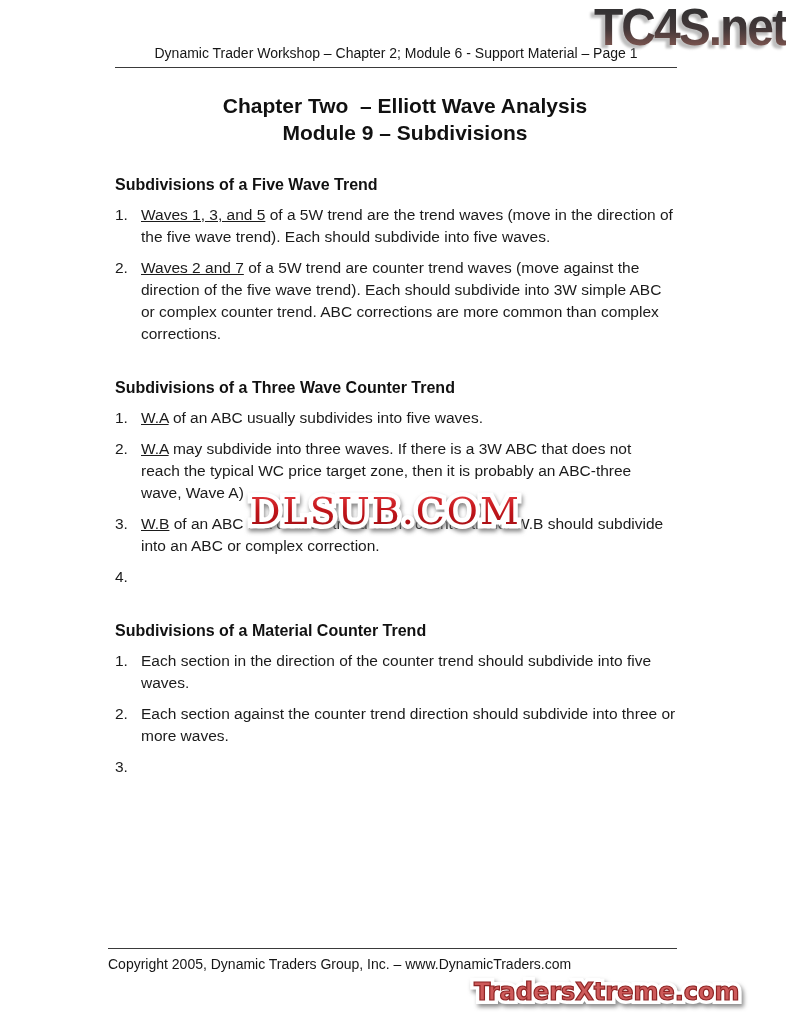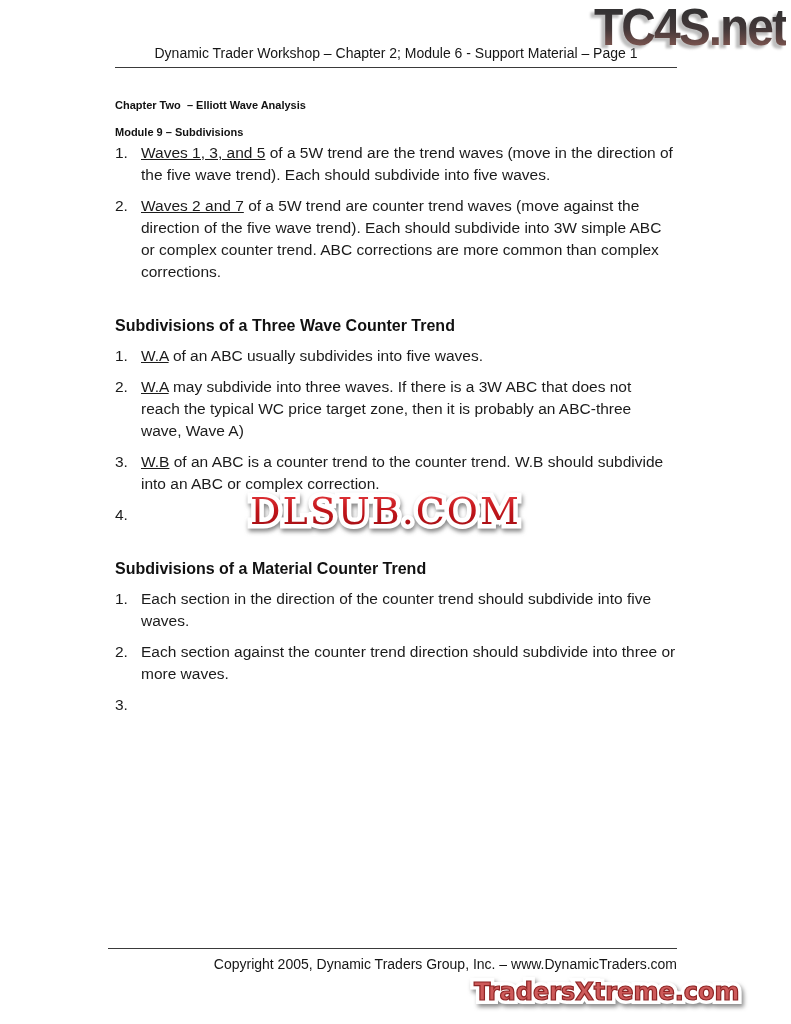--- a/index.html
+++ b/index.html
@@ -30,24 +30,25 @@
 
   
   .content {
     position: absolute;
     top: 96px;
     left: 115px;
     width: 580px;
   }
   .doc-title {
     margin: 0;
-    font-size: 11px;
+    font-size: 21px;
     font-weight: bold;
     line-height: 19px;
     color: #111111;
+    text-align: center;
   }
   .module-title { margin-top: 8px; }
   .section-heading {
     margin: 33px 0 10px 0;
     font-size: 16px;
     font-weight: bold;
     line-height: 19px;
     color: #111111;
   }
   .item {
@@ -61,21 +62,21 @@
   .u { text-decoration: underline; }
 
   
   .footer {
     position: absolute;
     top: 948px;
     left: 108px;
     width: 569px;
     border-top: 1px solid #3a3a3a;
     padding-top: 7px;
-    text-align: right;
+    text-align: left;
     font-size: 14px;
     line-height: 17px;
     color: #161616;
   }
 
   
   .wm-tc4s {
     position: absolute;
     top: 2px;
     right: 5px;
@@ -148,20 +149,21 @@
 <div class="page">
 
   <div class="header">
     <div>Dynamic Trader Workshop – Chapter 2; Module 6 - Support Material – Page 1</div>
   </div>
 
   <div class="content">
     <h1 class="doc-title">Chapter Two&nbsp; – Elliott Wave Analysis</h1>
     <h1 class="doc-title module-title">Module 9 – Subdivisions</h1>
 
+    <h2 class="section-heading">Subdivisions of a Five Wave Trend</h2>
     <div class="item">
       <span class="num">1.</span>
       <div class="itext"><span class="u">Waves 1, 3, and 5</span><span> of a 5W trend are the trend waves (move in the direction of
 the five wave trend). Each should subdivide into five waves.</span></div>
     </div>
     <div class="item">
       <span class="num">2.</span>
       <div class="itext"><span class="u">Waves 2 and 7</span><span> of a 5W trend are counter trend waves (move against the
 direction of the five wave trend). Each should subdivide into 3W simple ABC
 or complex counter trend. ABC corrections are more common than complex

